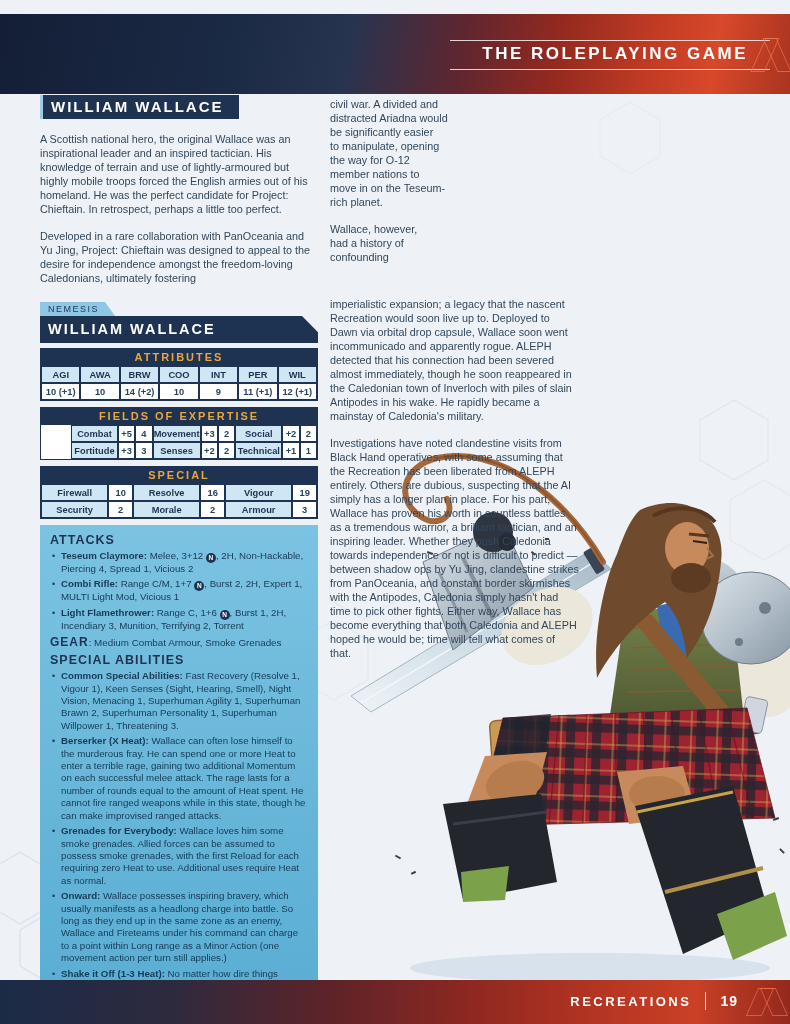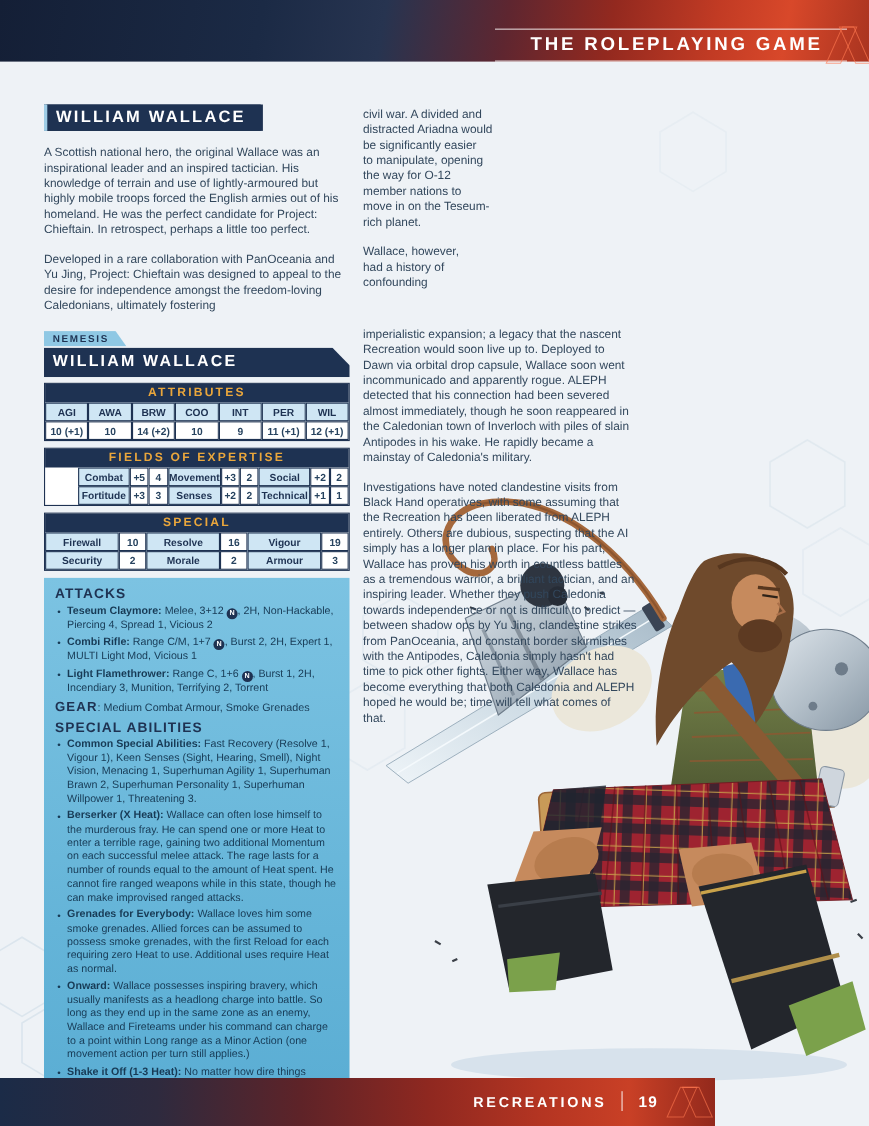--- a/index.html
+++ b/index.html
@@ -7,39 +7,39 @@
   body {
     font-family:"Liberation Sans", sans-serif;
     background:#eef2f6;
     color:#32475c;
     position:relative;
   }
   
   .hexbg { position:absolute; inset:0; z-index:0; }
   
   .header {
-    position:absolute; left:0; top:0; width:790px; height:56px; z-index:3;
+    position:absolute; left:0; top:14px; width:790px; height:80px; z-index:3;
     background:linear-gradient(100deg,#141f36 0%,#1b2a45 30%,#273450 44%,#5e2630 58%,#93291f 70%,#c23b24 82%,#d8482a 90%,#a93420 100%);
     padding-left:10px;
   }
   .header-lines { position:absolute; right:20px; top:26px; width:320px; height:30px; }
   .header-lines:before, .header-lines:after {
     content:""; position:absolute; left:0; right:0; height:1px; background:rgba(255,255,255,.8);
   }
   .header-lines:before { top:0; } .header-lines:after { bottom:0; }
   .header-title {
     position:absolute; right:42px; top:30px; color:#fff; font-size:17px; font-weight:700;
     letter-spacing:2.5px; white-space:nowrap;
   }
   .header-chev { position:absolute; right:6px; top:24px; width:26px; height:34px; }
   .header-chev span { position:absolute; top:0; width:14px; height:34px; border:1px solid rgba(255,120,80,.65); transform:skewX(-24deg); }
   .header-chev span:nth-child(1){ left:0; } .header-chev span:nth-child(2){ left:12px; transform:skewX(24deg); }
   
   .footer {
-    position:absolute; left:0; top:980px; width:650px; height:44px; z-index:6;
+    position:absolute; left:0; top:980px; width:790px; height:44px; z-index:6;
     background:linear-gradient(90deg,#1b2b47 0%,#2e2a3e 22%,#5e2328 42%,#8f2820 60%,#b53522 76%,#c94026 88%,#93291c 100%);
     padding-left:24px;
   }
   .footer-inner { position:absolute; right:52px; top:12px; display:flex; align-items:center; gap:14px; color:#fff; }
   .footer-section { font-size:13px; font-weight:700; letter-spacing:2.5px; }
   .footer-sep { width:1px; height:18px; background:rgba(255,255,255,.85); }
   .footer-page { font-size:14px; font-weight:700; letter-spacing:1px; }
   .footer-chev { position:absolute; right:8px; top:8px; width:30px; height:28px; }
   .footer-chev span { position:absolute; top:0; width:16px; height:28px; border:1px solid rgba(255,120,80,.6); transform:skewX(-24deg); }
   .footer-chev span:nth-child(2){ left:14px; transform:skewX(24deg); }
@@ -49,21 +49,21 @@
   p.body { font-size:10.8px; line-height:14px; margin-bottom:13px; text-align:left; }
   
   .article-title {
     background:#1e3252; color:#fff; display:inline-block; padding:3px 14px 4px 8px;
     font-size:15px; font-weight:700; letter-spacing:2px; margin-bottom:13px;
     border-left:3px solid #9fcde6; box-shadow:2px 0 0 #1e3252;
   }
   
   .statblock { margin-top:12px; }
   .nemesis-tag {
-    display:inline-block; background:#8fc8e4; color:#1e3252; font-size:9px; font-weight:700;
+    display:inline-block; background:#8fc8e4; color:#1e3252; font-size:9px; font-weight:400;
     letter-spacing:1.5px; padding:2px 16px 2px 8px;
     clip-path:polygon(0 0, calc(100% - 10px) 0, 100% 100%, 0 100%);
   }
   .sb-name {
     position:relative; background:#1e3252; color:#fff; font-size:14.5px; font-weight:700;
     letter-spacing:2px; padding:5px 8px 6px; margin-bottom:5px;
     clip-path:polygon(0 0, calc(100% - 16px) 0, 100% 60%, 100% 100%, 0 100%);
   }
   .sb-name:after { content:""; position:absolute; right:2px; top:0; border-left:14px solid transparent; border-top:9px solid #8fc8e4; }
   .tbl { border:1.5px solid #1e3252; background:#fff; margin-bottom:6px; }

